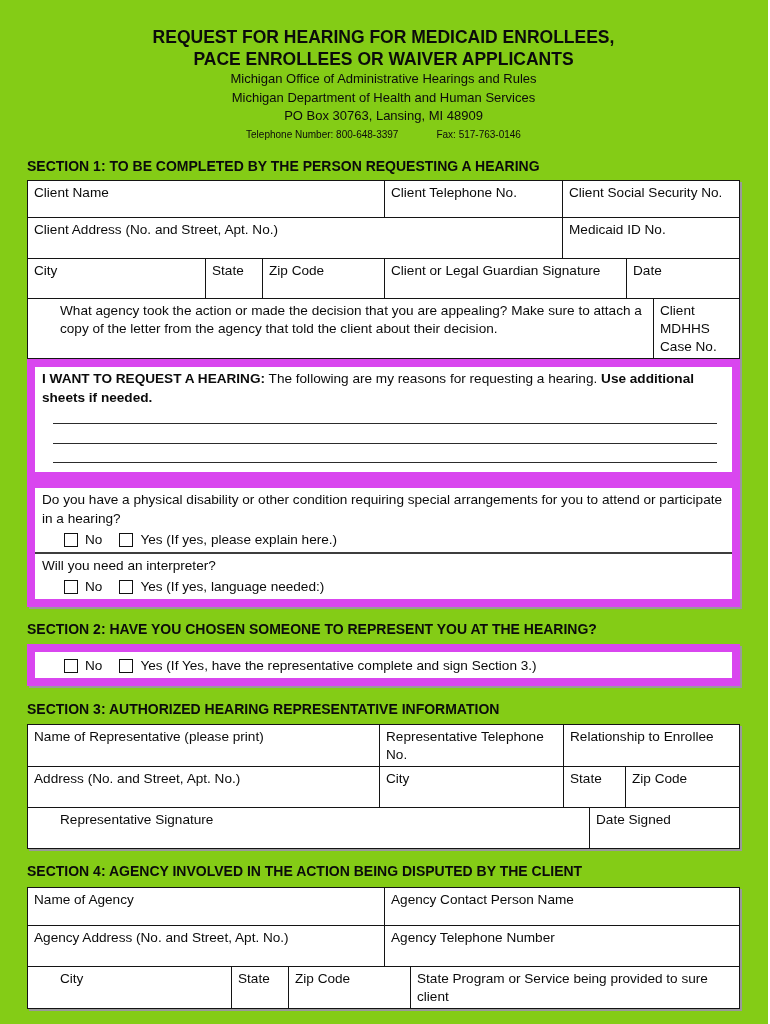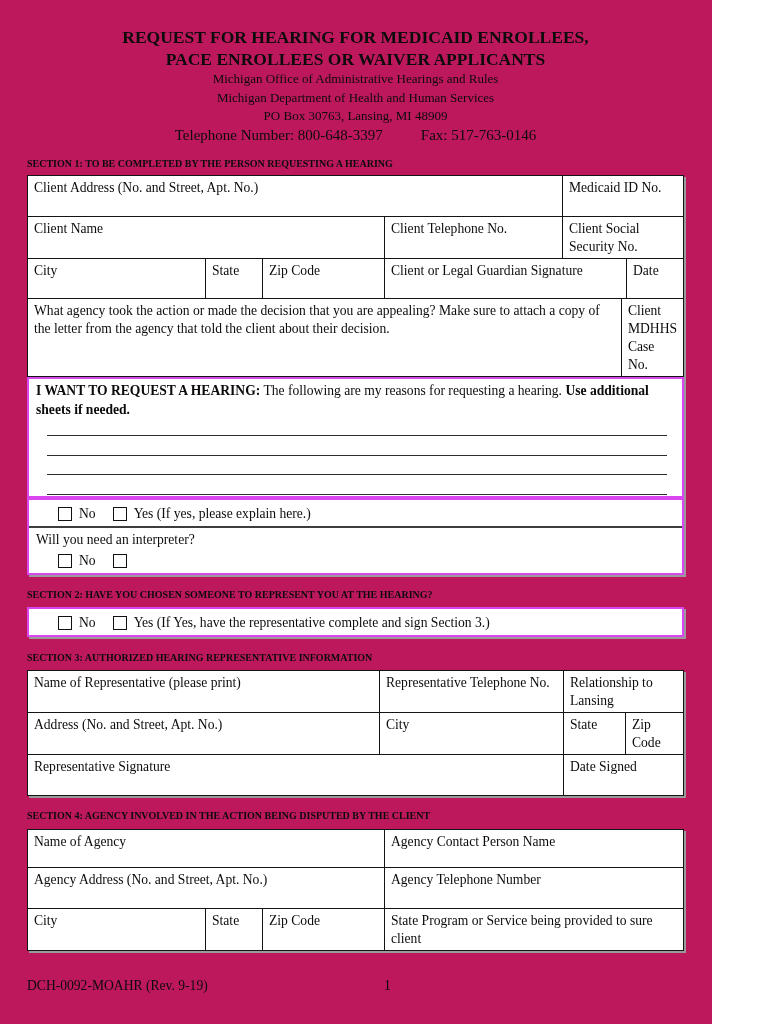--- a/index.html
+++ b/index.html
@@ -1,42 +1,42 @@
 <!DOCTYPE html>
 <html><head>
 <meta charset="utf-8">
 <style>
   * { margin:0; padding:0; box-sizing:border-box; }
   html,body { background:#fff; }
   .page {
     position:relative;
-    width:712px; height:1024px;
-    background:#be185d;
+    width:768px; height:1024px;
+    background:#84cc16;
     color:#0b0b0b;
-    font-family:Liberation Serif, serif;
+    font-family:Liberation Sans, sans-serif;
     font-size:13.6px;
     padding:26px 28px 0 27px;
     overflow:hidden;
   }
   
   .hdr { text-align:center; line-height:21px; }
   .hdr .title { font-weight:bold; font-size:17.5px; line-height:22px; }
   .hdr .sub { font-size:13px; line-height:18.5px; }
-  .telrow { font-size:15px; line-height:18.5px; }
+  .telrow { font-size:10px; line-height:18.5px; }
   .telrow .gap { display:inline-block; width:38px; }
   
-  .sec-title { font-weight:bold; font-size:10px; margin-top:14px; }
+  .sec-title { font-weight:bold; font-size:14px; margin-top:14px; }
   
   .t { border:1.5px solid #141414; box-shadow:2px 2px 0 #9a9a9a; background:#fff; }
   .tr { display:flex; border-bottom:1.5px solid #141414; }
-  .tr:last-child { border-bottom:none; }
+  .tr:last-child { border-bottom:none;margin-left:26px; }
   .td { border-right:1.5px solid #141414; padding:3px 6px 2px 6px; line-height:18px; }
   .td:last-child { border-right:none; flex:1; }
   
-  .qbox { border:2px solid #d946ef; box-shadow:2px 2px 0 #9a9a9a; background:#fff; }
+  .qbox { border:8px solid #d946ef; box-shadow:2px 2px 0 #9a9a9a; background:#fff; }
   .qpad { padding:2px 7px 3px 7px; line-height:19px; }
   .divider { border-bottom:2px solid #3d3d3d; }
   .cbrow { display:flex; align-items:center; margin-top:2px;padding-left:22px; }
   .cb { width:14px; height:14px; border:1.8px solid #111; background:#fff; flex:0 0 auto; margin-right:7px; }
   .cb2 { margin-left:17px; }
   
   .reasons { height:121px; }
   .wline { height:0; border-top:1.8px solid #2c2c2c; margin:0 15px 0 18px; }
   .wl-first { margin-top:13px; }
   .wl-next { margin-top:18.5px; }
@@ -60,28 +60,28 @@
     <div class="title">PACE ENROLLEES OR WAIVER APPLICANTS</div>
     <div class="sub">Michigan Office of Administrative Hearings and Rules</div>
     <div class="sub">Michigan Department of Health and Human Services</div>
     <div class="sub">PO Box 30763, Lansing, MI 48909</div>
     <div class="telrow"><span>Telephone Number: 800-648-3397</span><span class="gap"></span><span>Fax: 517-763-0146</span></div>
   </div>
 
   <div class="sec-title">SECTION 1: TO BE COMPLETED BY THE PERSON REQUESTING A HEARING</div>
 
   <div class="t mt6">
-    <div class="tr h41">
-      <div class="td w535"><span>Client Address (No. and Street, Apt. No.)</span></div>
-      <div class="td"><span>Medicaid ID No.</span></div>
-    </div>
     <div class="tr h37">
       <div class="td w357"><span>Client Name</span></div>
       <div class="td w178"><span>Client Telephone No.</span></div>
       <div class="td"><span>Client Social Security No.</span></div>
+    </div>
+    <div class="tr h41">
+      <div class="td w535"><span>Client Address (No. and Street, Apt. No.)</span></div>
+      <div class="td"><span>Medicaid ID No.</span></div>
     </div>
     <div class="tr h40">
       <div class="td w178"><span>City</span></div>
       <div class="td w57"><span>State</span></div>
       <div class="td w122"><span>Zip Code</span></div>
       <div class="td w242"><span>Client or Legal Guardian Signature</span></div>
       <div class="td"><span>Date</span></div>
     </div>
     <div class="tr h59">
       <div class="td w600"><span>What agency took the action or made the decision that you are appealing? Make sure to attach a copy of the letter from the agency that told the client about their decision.</span></div>
@@ -92,33 +92,35 @@
   <div class="qbox reasons">
     <div class="qpad"><b>I WANT TO REQUEST A HEARING:</b><span> The following are my reasons for requesting a hearing. </span><b>Use additional sheets if needed.</b></div>
     <div class="wline wl-first"></div>
     <div class="wline wl-next"></div>
     <div class="wline wl-next"></div>
     <div class="wline wl-next"></div>
   </div>
 
   <div class="qbox">
     <div class="qpad divider">
+      <div>Do you have a physical disability or other condition requiring special arrangements for you to attend or participate in a hearing?</div>
       <div class="cbrow">
         <span class="cb"></span>
           <span>No</span>
         <span class="cb cb2"></span>
           <span>Yes (If yes, please explain here.)</span>
       </div>
     </div>
     <div class="qpad">
       <div>Will you need an interpreter?</div>
       <div class="cbrow">
         <span class="cb"></span>
           <span>No</span>
         <span class="cb cb2"></span>
+          <span>Yes (If yes, language needed:)</span>
       </div>
     </div>
   </div>
 
   <div class="sec-title">SECTION 2: HAVE YOU CHOSEN SOMEONE TO REPRESENT YOU AT THE HEARING?</div>
 
   <div class="qbox mt7">
     <div class="qpad">
       <div class="cbrow">
         <span class="cb"></span>
@@ -128,21 +130,21 @@
       </div>
     </div>
   </div>
 
   <div class="sec-title" style="margin-top:15px">SECTION 3: AUTHORIZED HEARING REPRESENTATIVE INFORMATION</div>
 
   <div class="t mt7">
     <div class="tr h39">
       <div class="td w352"><span>Name of Representative (please print)</span></div>
       <div class="td w184"><span>Representative Telephone No.</span></div>
-      <div class="td"><span>Relationship to Lansing</span></div>
+      <div class="td"><span>Relationship to Enrollee</span></div>
     </div>
     <div class="tr h41">
       <div class="td w352"><span>Address (No. and Street, Apt. No.)</span></div>
       <div class="td w184"><span>City</span></div>
       <div class="td w62"><span>State</span></div>
       <div class="td"><span>Zip Code</span></div>
     </div>
     <div class="tr h40">
       <div class="td w536"><span>Representative Signature</span></div>
       <div class="td"><span>Date Signed</span></div>

